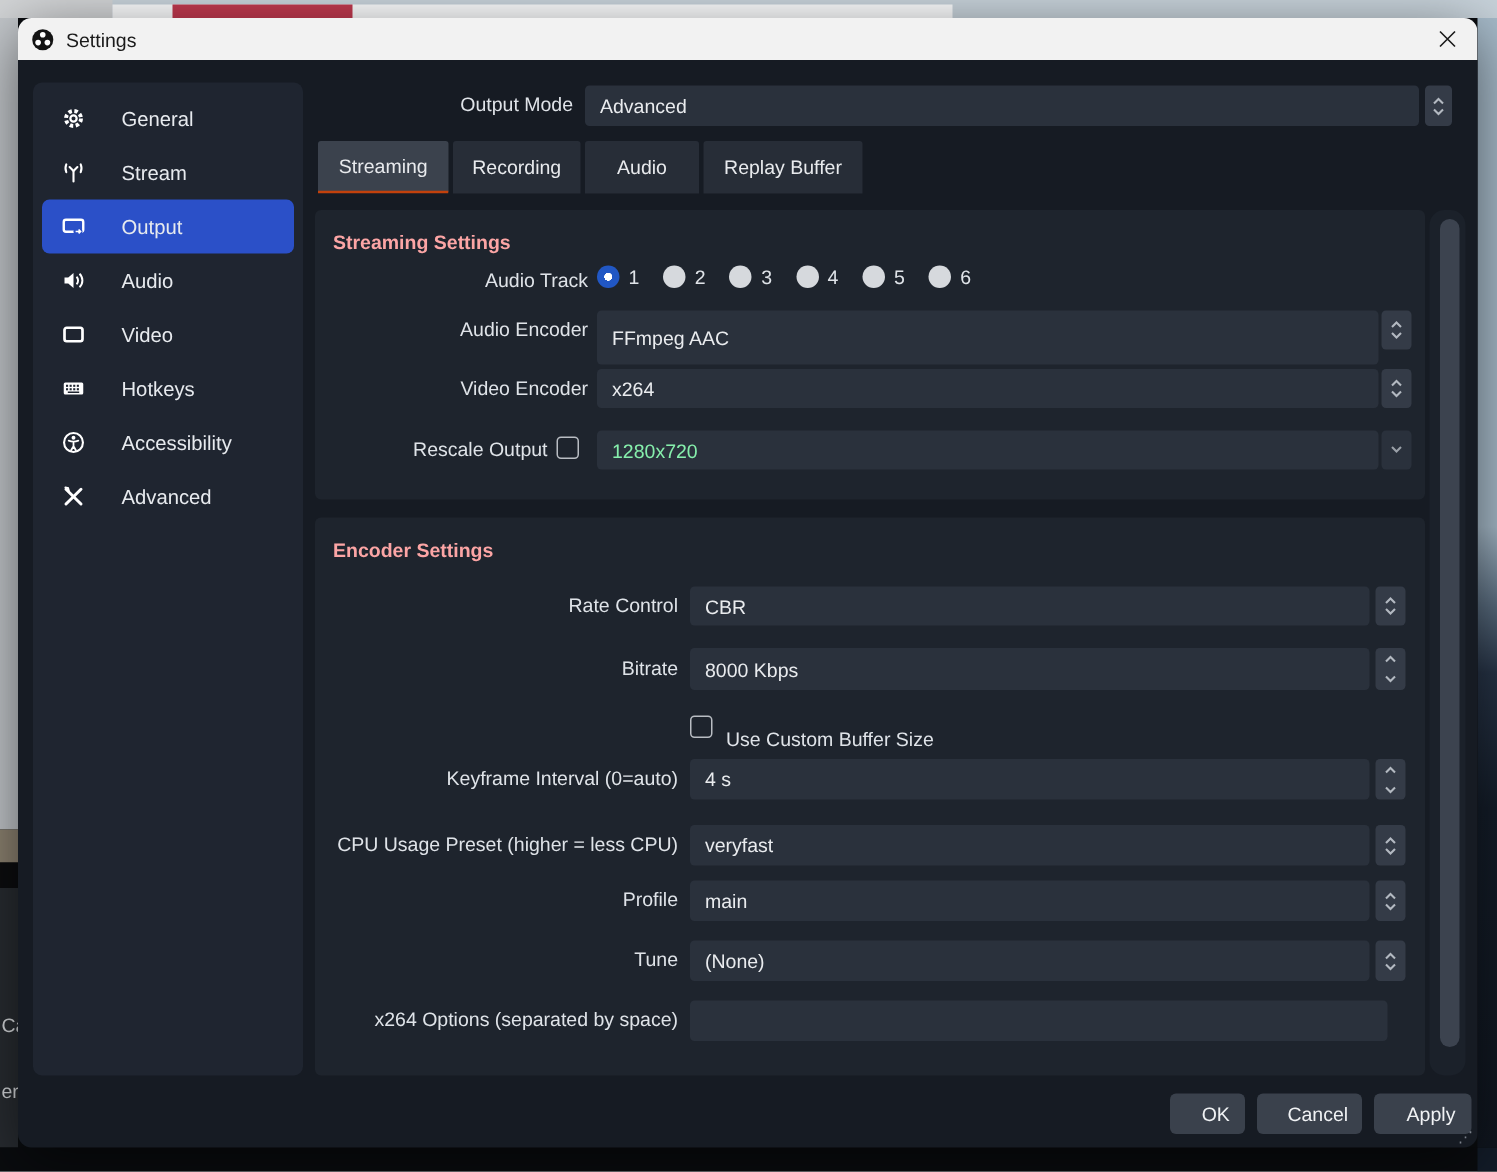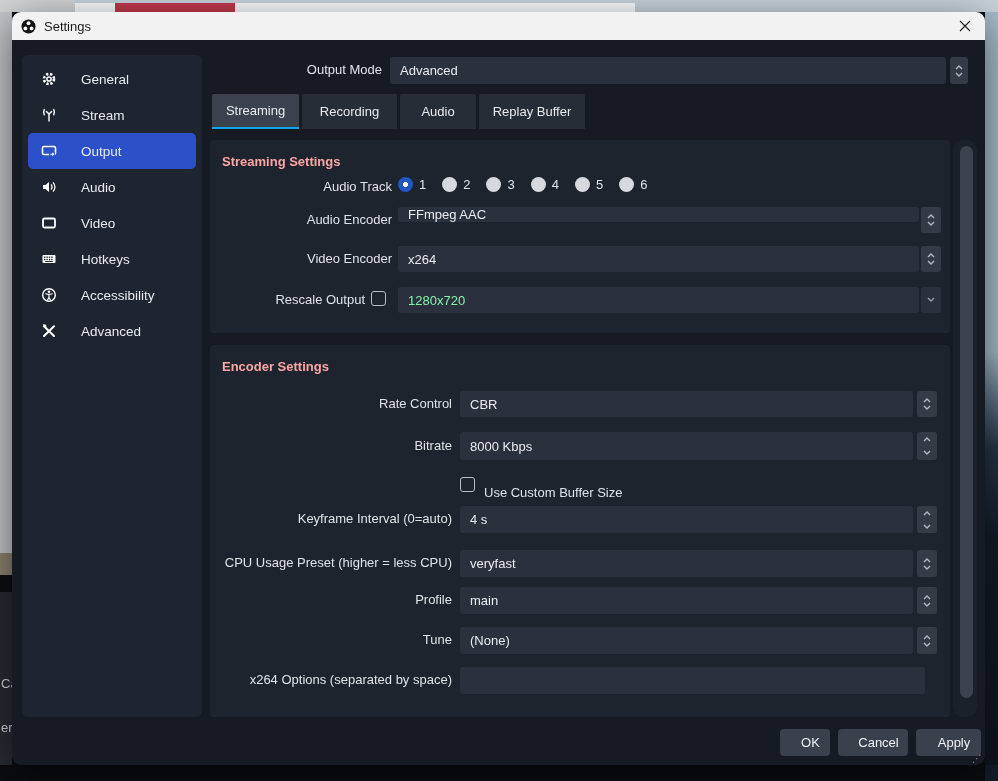--- a/index.html
+++ b/index.html
@@ -46,21 +46,21 @@
   .field { position:absolute; background:#2a313c; border-radius:3px; color:#e9ebee; font-size:13px;
     display:flex; align-items:center; padding-left:10px; }
   .field.disabled { color:#86efac; }
   .spinseg { position:absolute; background:#343b47; border-radius:3px;
     display:flex; align-items:center; justify-content:center; cursor:pointer; }
 
   
   .tabs { position:absolute; left:200px; top:82px; display:flex; gap:3px; height:35px; }
   .tab { background:#272d37; color:#e8eaed; font-size:13px; display:flex; align-items:center;
     justify-content:center; border-radius:2px 2px 0 0; cursor:pointer; }
-  .tab.active { background:#3b424d; border-bottom:2px solid #0ea5e9; }
+  .tab.active { background:#3b424d; border-bottom:2px solid #c2410c; }
 
   
   .card { position:absolute; left:198px; width:740px; background:#1e242d; border-radius:4px; }
   .card-heading { position:absolute; left:12px; top:14px; color:#fca5a5; font-size:13px; font-weight:bold; }
 
   
   .radio-group { position:absolute; display:flex; gap:16px; align-items:center; }
   .radio-opt { display:flex; align-items:center; gap:6px; color:#dfe3e8; font-size:13px; cursor:pointer; }
   .radio { width:15px; height:15px; border-radius:50%; background:#d6d9dd; }
   .radio.on { background:radial-gradient(circle,#ffffff 0 2.6px,#2157c4 2.7px); }
@@ -218,21 +218,21 @@
       <svg width="10" height="14" viewBox="0 0 10 14" fill="none" stroke="#b3b9c1" stroke-width="1.4">
         <path d="M2 5l3-3 3 3"></path>
           <path d="M2 9l3 3 3-3"></path>
         </svg>
     </div>
 
     <div class="tabs">
       <div class="tab active" style="width:87px;">
           <span>Streaming</span>
         </div>
-      <div class="tab" style="width:95px;">
+      <div class="tab" style="width:85px;">
           <span>Recording</span>
         </div>
       <div class="tab" style="width:76px;">
           <span>Audio</span>
         </div>
       <div class="tab" style="width:106px;">
           <span>Replay Buffer</span>
         </div>
     </div>
 
@@ -261,21 +261,21 @@
             <span class="radio"></span>
             <span>5</span>
           </span>
         <span class="radio-opt">
             <span class="radio"></span>
             <span>6</span>
           </span>
       </div>
 
       <div class="lbl" style="left:20px; top:71px; width:162px;">Audio Encoder</div>
-      <div class="field" style="left:188px; top:67px; width:521px; height:15px;">
+      <div class="field" style="left:188px; top:67px; width:521px; height:36px;">
           <span>FFmpeg AAC</span>
         </div>
       <div class="spinseg" style="left:711px; top:67px; width:20px; height:26px;">
         <svg width="10" height="14" viewBox="0 0 10 14" fill="none" stroke="#b3b9c1" stroke-width="1.4">
             <path d="M2 5l3-3 3 3"></path>
             <path d="M2 9l3 3 3-3"></path>
           </svg>
         </div>
 
       <div class="lbl" style="left:20px; top:110px; width:162px;">Video Encoder</div>

